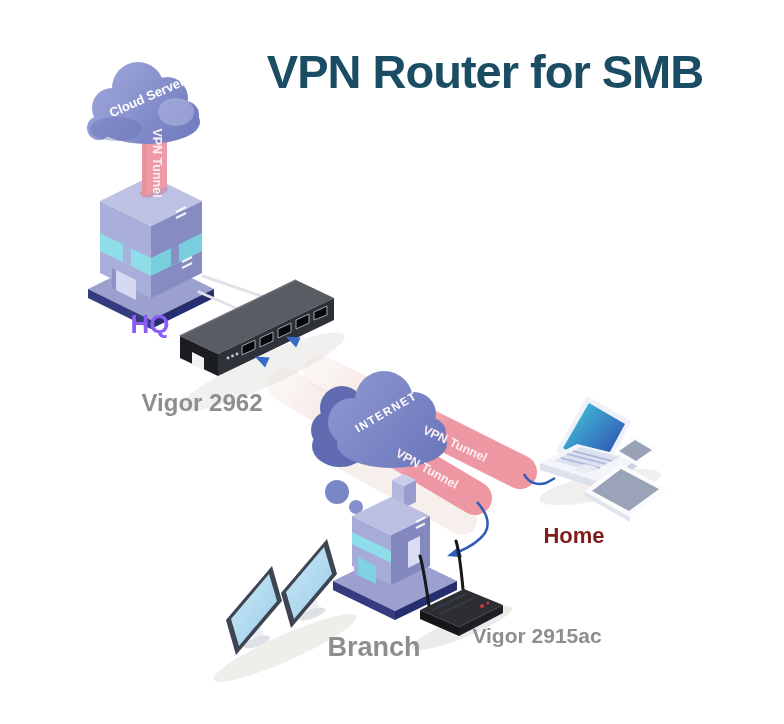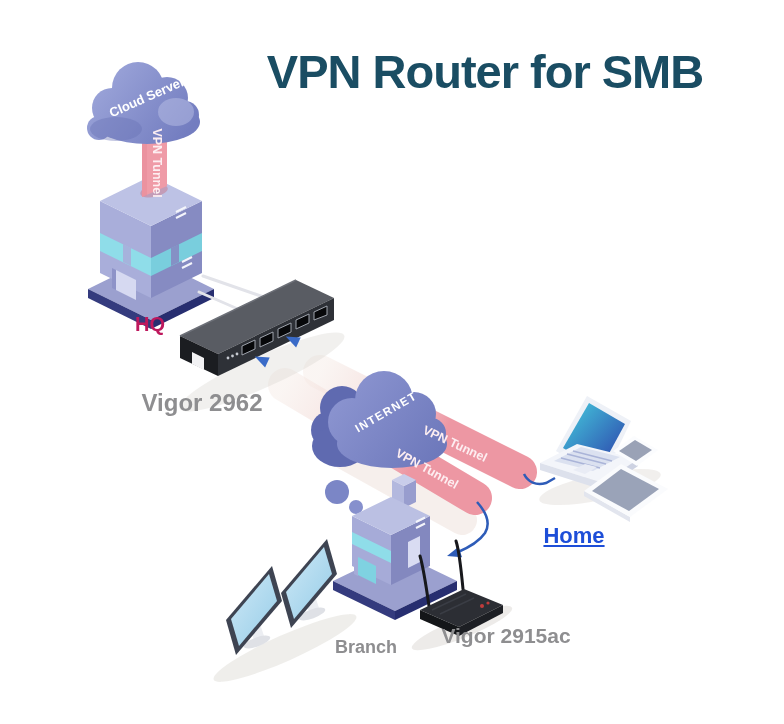--- a/index.html
+++ b/index.html
@@ -8,28 +8,28 @@
     overflow:hidden; font-family:"Liberation Sans", sans-serif;
   }
   .canvas svg { position:absolute; left:0; top:0; }
   .lbl {
     position:absolute; font-family:"Liberation Sans", sans-serif;
     font-weight:bold; white-space:nowrap; transform-origin:center; user-select:none;
   }
   #title        { left:485px; top:71px;  transform:translate(-50%,-50%); font-size:47px; letter-spacing:-1px; color:#1a4d63;text-align:right; }
   #lbl-cloudsrv { left:147px; top:97px;  transform:translate(-50%,-50%) rotate(-24deg); font-size:13px;   color:#ffffff; }
   #lbl-tun-v    { left:157px; top:163px; transform:translate(-50%,-50%) rotate(90deg);  font-size:12.5px; color:#fdeef1; }
-  #lbl-hq       { left:150px; top:324px; transform:translate(-50%,-50%); font-size:20px; color:#be185d;text-align:center; }
+  #lbl-hq       { left:150px; top:324px; transform:translate(-50%,-50%); font-size:26px; color:#8b5cf6;text-align:center; }
   #lbl-2962     { left:202px; top:403px; transform:translate(-50%,-50%); font-size:24px; color:#8e8e90; }
   #lbl-internet { left:386px; top:412px; transform:translate(-50%,-50%) rotate(-30deg); font-size:11.5px; letter-spacing:1.5px; color:#ffffff; }
   #lbl-tun-home { left:455px; top:444px; transform:translate(-50%,-50%) rotate(25deg);  font-size:12.5px; color:#fdeef1; }
   #lbl-tun-br   { left:427px; top:469px; transform:translate(-50%,-50%) rotate(29deg);  font-size:12.5px; color:#fdeef1; }
-  #lbl-home     { left:574px; top:536px; transform:translate(-50%,-50%); font-size:22px; color:#1d4ed8;text-decoration:underline; }
-  #lbl-branch   { left:366px; top:647px; transform:translate(-50%,-50%); font-size:18px; color:#8e8e90; }
-  #lbl-2915     { left:506px; top:636px; transform:translate(-50%,-50%); font-size:21px; color:#8e8e90; }
+  #lbl-home     { left:574px; top:536px; transform:translate(-50%,-50%); font-size:22px; color:#7f1d1d; }
+  #lbl-branch   { left:374px; top:647px; transform:translate(-50%,-50%); font-size:27px; color:#8e8e90; }
+  #lbl-2915     { left:537px; top:636px; transform:translate(-50%,-50%); font-size:21px; color:#8e8e90; }
 </style>
 </head>
 <body>
 
 <div class="canvas">
 
 <svg width="784" height="724" viewBox="0 0 784 724">
   <defs>
     <linearGradient id="cloudGrad1" gradientUnits="userSpaceOnUse" x1="105" y1="75" x2="185" y2="135">
       <stop offset="0" stop-color="#9aa3d8"></stop>

